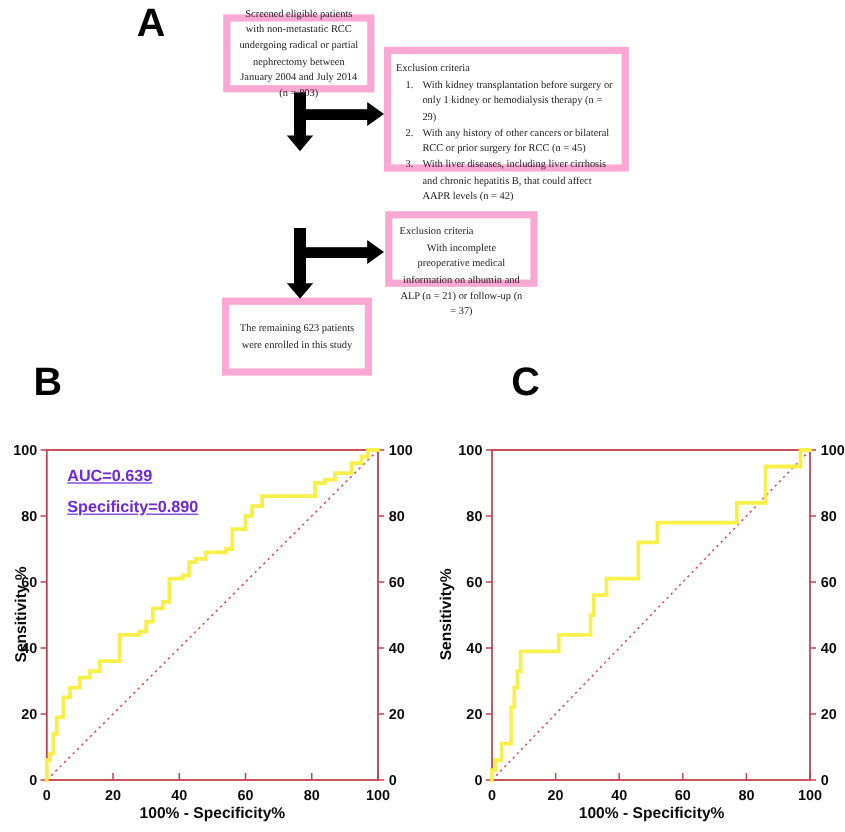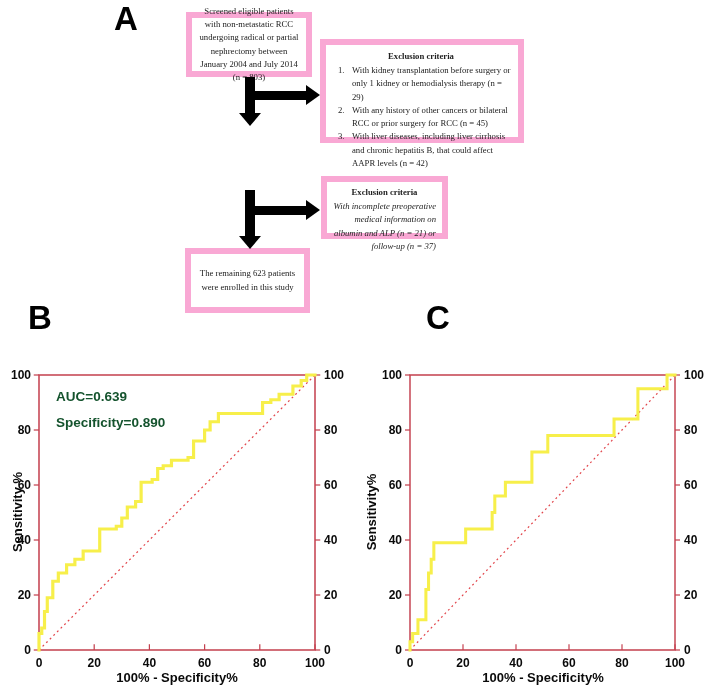--- a/index.html
+++ b/index.html
@@ -15,25 +15,25 @@
 
   
   .fc-box{position:absolute;border:6px solid #f9a8d4;background:#fff;
           font:8.7px/1.52 "Liberation Serif",serif;color:#222;box-sizing:border-box;}
   .fc-center{display:flex;align-items:center;justify-content:center;text-align:center;}
   .box-screened{left:186px;top:12px;width:126px;height:65px;padding:3px 5px;}
   .box-exclusion1{left:320px;top:39px;width:204px;height:104px;padding:4px 6px 4px 4px;}
   .box-patients{left:184px;top:125px;width:126px;height:65px;padding:3px 5px;}
   .box-exclusion2{left:321px;top:176px;width:127px;height:63px;padding:3px 6px;}
   .box-enrolled{left:185px;top:248px;width:125px;height:65px;padding:3px 8px;}
-  .fc-title{text-align:center;margin:1px 0 1px 0;font-weight:bold;}
+  .fc-title{margin:1px 0 1px 0;}
   .fc-item{display:flex;padding-left:8px;}
   .fc-num{flex:0 0 14px;}
   .fc-itext{flex:1;}
-  .fc-body{text-align:right;font-style:italic;}
+  .fc-body{text-align:center;}
 
   .arrow{position:absolute;background:#000;}
   .arrow-head{position:absolute;width:0;height:0;}
   .av1-shaft{left:245px;top:77px;width:10px;height:37px;}
   .av1-head{left:239px;top:113px;border-left:11px solid transparent;border-right:11px solid transparent;border-top:13px solid #000;}
   .ah1-shaft{left:250px;top:91px;width:57px;height:9px;}
   .ah1-head{left:306px;top:85px;border-top:10px solid transparent;border-bottom:10px solid transparent;border-left:14px solid #000;}
   .av2-shaft{left:245px;top:190px;width:10px;height:47px;}
   .av2-head{left:239px;top:236px;border-left:11px solid transparent;border-right:11px solid transparent;border-top:13px solid #000;}
   .ah2-shaft{left:250px;top:206px;width:57px;height:9px;}
@@ -44,21 +44,21 @@
   #panelB{left:0;top:340px;}
   #panelC{left:352px;top:340px;}
   .plot-svg{position:absolute;overflow:visible;}
   .frame{fill:none;stroke-width:0.55;}
   .tickline{stroke-width:0.45;fill:none;}
   .diag-path{fill:none;stroke-width:0.45;stroke-dasharray:0.7 1.15;}
   .roc-path{fill:none;stroke-width:1.15;stroke-linecap:square;stroke-linejoin:miter;}
   .stats{position:absolute;}
   #panelB .stats{left:56px;top:44px;}
   #panelC .stats{left:62px;top:44px;}
-  .stat-line{font:bold 13.5px/26px "Liberation Sans",sans-serif;color:#14532d;white-space:pre;}
+  .stat-line{font:bold 13.5px/26px "Liberation Sans",sans-serif;color:#6d28d9;white-space:pre;text-decoration:underline;}
   .ylabel{position:absolute;top:172px;font:bold 13px "Liberation Sans",sans-serif;
           transform:translate(-50%,-50%) rotate(-90deg);white-space:nowrap;color:#0a0a0a;}
   #panelB .ylabel{left:17px;}
   #panelC .ylabel{left:19px;}
   .xlabel{position:absolute;top:330px;font:bold 13px "Liberation Sans",sans-serif;
           transform:translateX(-50%);white-space:nowrap;color:#0a0a0a;}
   #panelB .xlabel{left:177px;}
   #panelC .xlabel{left:191px;}
   .ticklbl{position:absolute;font:bold 12px "Liberation Sans",sans-serif;color:#0a0a0a;}
   .ticklbl.xt{transform:translate(-50%,0);}

